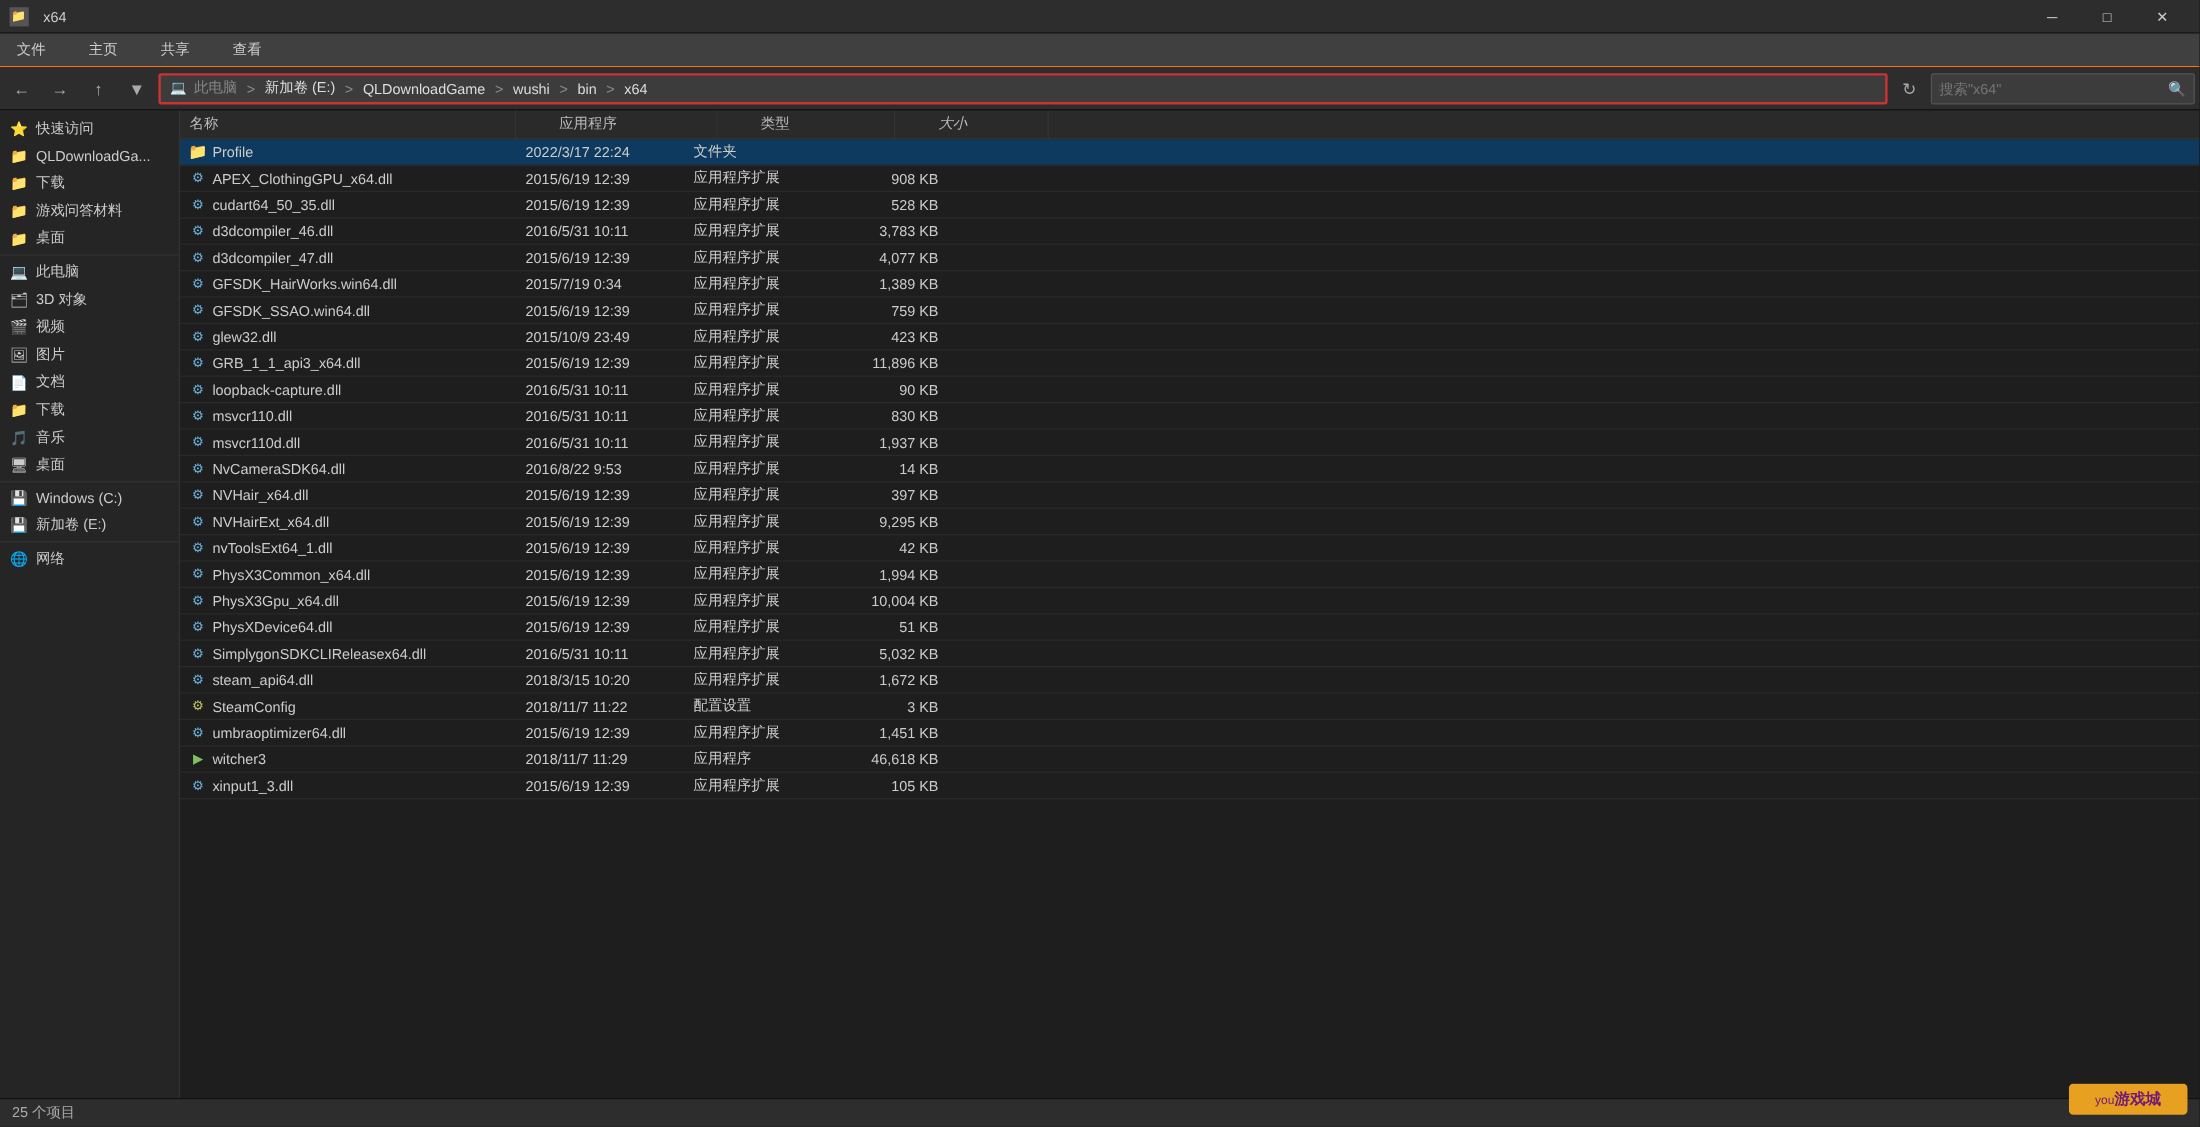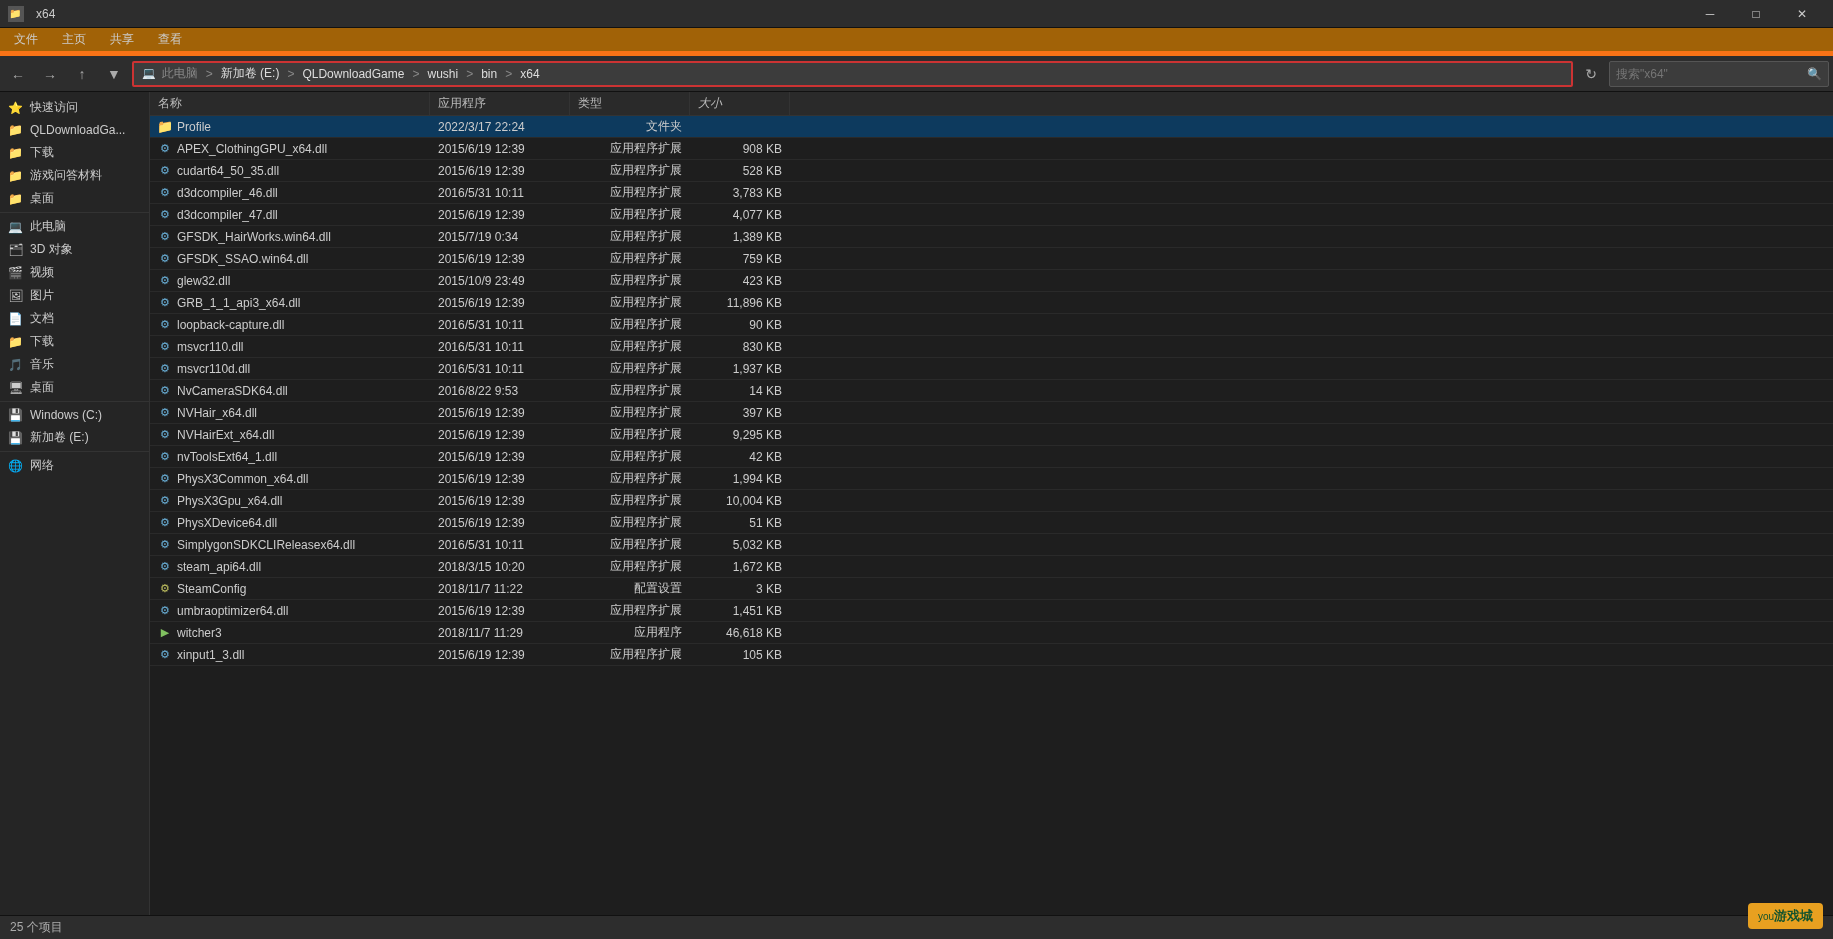--- a/index.html
+++ b/index.html
@@ -50,27 +50,27 @@
       color: #ccc;
       cursor: pointer;
       display: flex;
       align-items: center;
       justify-content: center;
       font-size: 12px;
     }
 
     
     .menubar {
-      background: #a16207;
+      background: #404040;
       height: 28px;
       display: flex;
       align-items: center;
       padding: 0 4px;
-      gap: 4px;
-      border-bottom: 5px solid #f97316;
+      gap: 16px;
+      border-bottom: 1px solid #f97316;
     }
     .menu-item {
       padding: 4px 10px;
       font-size: 12px;
       color: #ccc;
       cursor: pointer;
       border-radius: 2px;
     }
 
     
@@ -184,20 +184,21 @@
     }
     .file-list-header {
       display: flex;
       align-items: center;
       height: 24px;
       background: #2a2a2a;
       border-bottom: 1px solid #333;
       position: sticky;
       top: 0;
       z-index: 10;
+      gap: 28px;
     }
     .col-header {
       padding: 0 8px;
       font-size: 12px;
       color: #bbb;
       cursor: pointer;
       border-right: 1px solid #333;
       height: 100%;
       display: flex;
       align-items: center;
@@ -223,21 +224,21 @@
       text-overflow: ellipsis;
       white-space: nowrap;
     }
     .file-cell.name {
       width: 280px;
       display: flex;
       align-items: center;
       gap: 5px;
     }
     .file-cell.date { width: 140px; }
-    .file-cell.type { width: 120px; text-align: right; }
+    .file-cell.type { width: 120px; }
     .file-cell.size { width: 100px; text-align: left; justify-content: flex-end; display: flex; }
 
     .file-icon {
       width: 14px;
       height: 14px;
       flex-shrink: 0;
       display: inline-flex;
       align-items: center;
       justify-content: center;
     }
@@ -254,24 +255,24 @@
       color: #aaa;
       gap: 20px;
     }
 
     
     .watermark {
       position: fixed;
       bottom: 10px;
       right: 10px;
       background: #e8a020;
-      color: #14532d;
+      color: #701a75;
       font-size: 13px;
       font-weight: bold;
-      padding: 4px 10px;
+      padding: 4px 22px;
       border-radius: 4px;
       font-family: 'Microsoft YaHei', sans-serif;
     }
 
     
     .folder-icon { color: #e8c060; }
 
     
     .addr-highlight {
       border: 2px solid #cc3333 !important;

